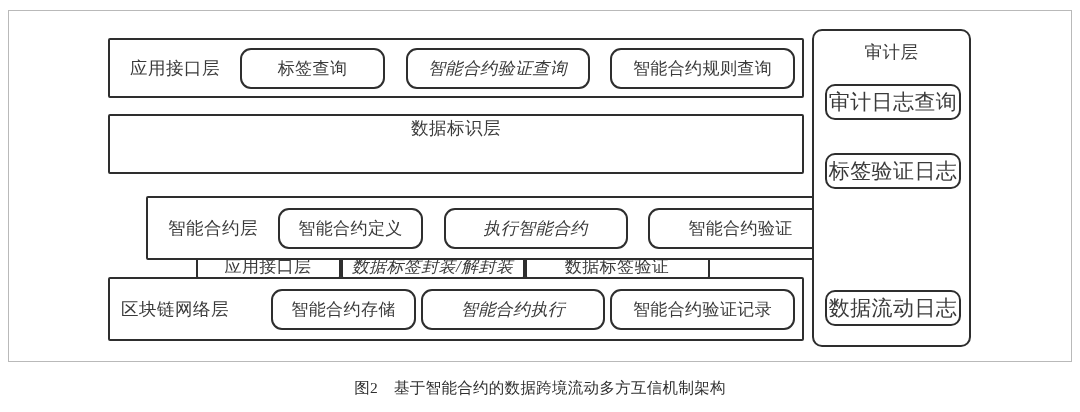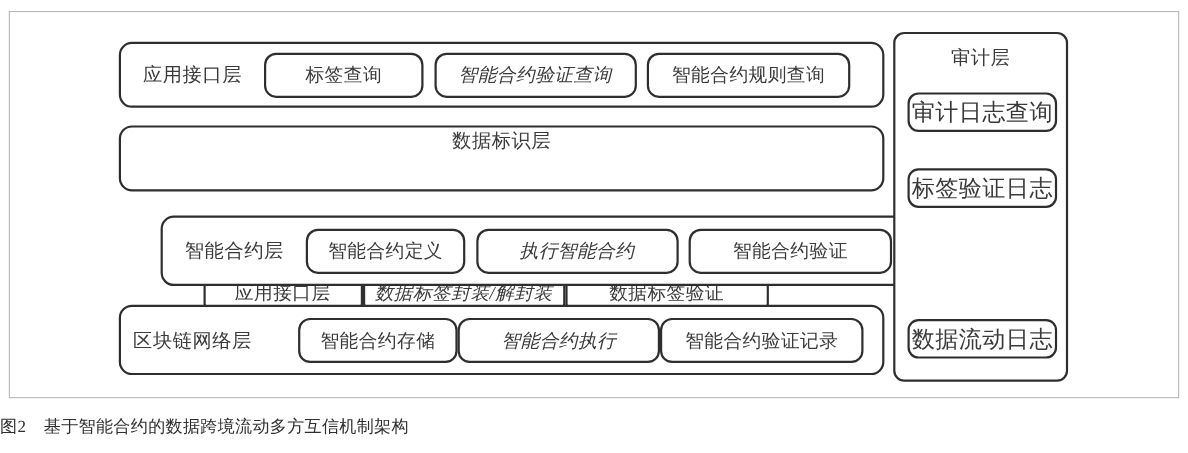--- a/index.html
+++ b/index.html
@@ -37,41 +37,41 @@
     width: 1080px;
     height: 412px;
   }
 
   
   .layer-row {
     position: absolute;
     left: 108px;
     width: 696px;
     border: 2.2px solid #2e2e2e;
-    border-radius: 12px;
+    border-radius: 2px;
     box-sizing: border-box;
     background: #fff;
     display: flex;
     align-items: center;
   }
   .layer-label {
     width: 130px;
     flex: 0 0 130px;
     text-align: center;
     font-size: 17.5px;
     letter-spacing: 0.5px;
     color: #3a3a3a;
     white-space: nowrap;
   }
   .layer-items {
     flex: 1 1 auto;
     display: flex;
     align-items: center;
     justify-content: space-between;
-    padding-right: 29px;
+    padding-right: 7px;
     box-sizing: border-box;
     height: 100%;
   }
   .node-box {
     border: 2.2px solid #2e2e2e;
     border-radius: 11px;
     box-sizing: border-box;
     height: 41px;
     display: flex;
     align-items: center;
@@ -125,21 +125,21 @@
     background: #fff;
     white-space: nowrap;
   }
 
   
   .caption {
     position: absolute;
     left: 0;
     top: 378px;
     width: 1080px;
-    text-align: left;
+    text-align: center;
     font-size: 15.5px;
     color: #2f2f2f;
     letter-spacing: 0.3px;
     white-space: nowrap;
   }
   .caption .cap-num { margin-right: 16px; }
 </style>
 </head>
 <body>
 

